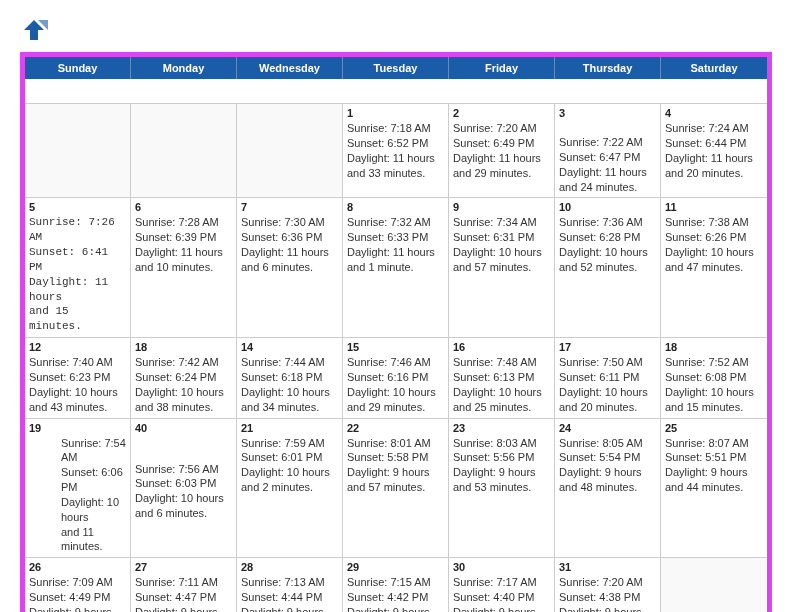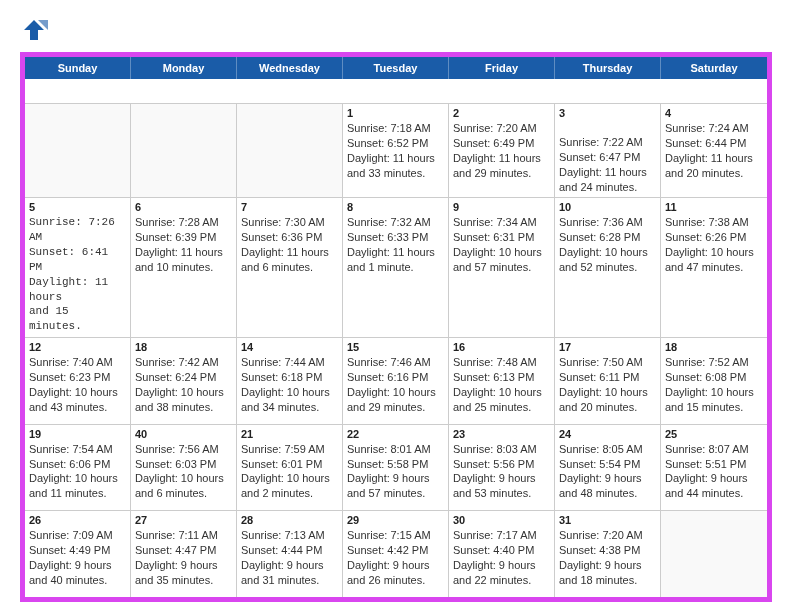--- a/index.html
+++ b/index.html
@@ -278,28 +278,28 @@
             <div class="day-number">18</div>
             <div class="day-info" style="white-space: pre-line;">Sunrise: 7:52 AM
 Sunset: 6:08 PM
 Daylight: 10 hours
 and 15 minutes.</div>
           </div>
         </div>
         <div class="cal-row">
           <div class="cal-cell">
             <div class="day-number">19</div>
-            <div class="day-info" style="white-space: pre-line;">Sunrise: 7:54 AM
+            <div class="day-info" style="white-space: pre-line; margin-left: 32px;">Sunrise: 7:54 AM
 Sunset: 6:06 PM
 Daylight: 10 hours
 and 11 minutes.</div>
           </div>
           <div class="cal-cell">
             <div class="day-number">40</div>
-            <div class="day-info" style="white-space: pre-line;">Sunrise: 7:56 AM
+            <div class="day-info" style="white-space: pre-line; margin-top: 26px;">Sunrise: 7:56 AM
 Sunset: 6:03 PM
 Daylight: 10 hours
 and 6 minutes.</div>
           </div>
           <div class="cal-cell">
             <div class="day-number">21</div>
             <div class="day-info" style="white-space: pre-line;">Sunrise: 7:59 AM
 Sunset: 6:01 PM
 Daylight: 10 hours
 and 2 minutes.</div>

